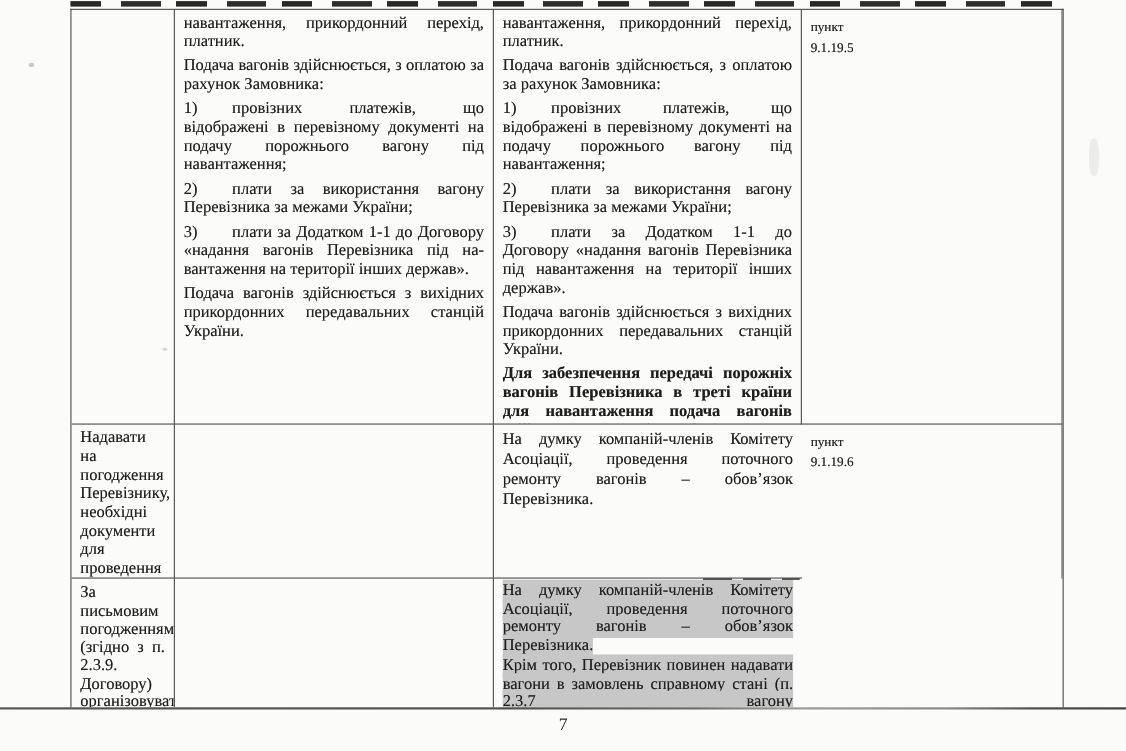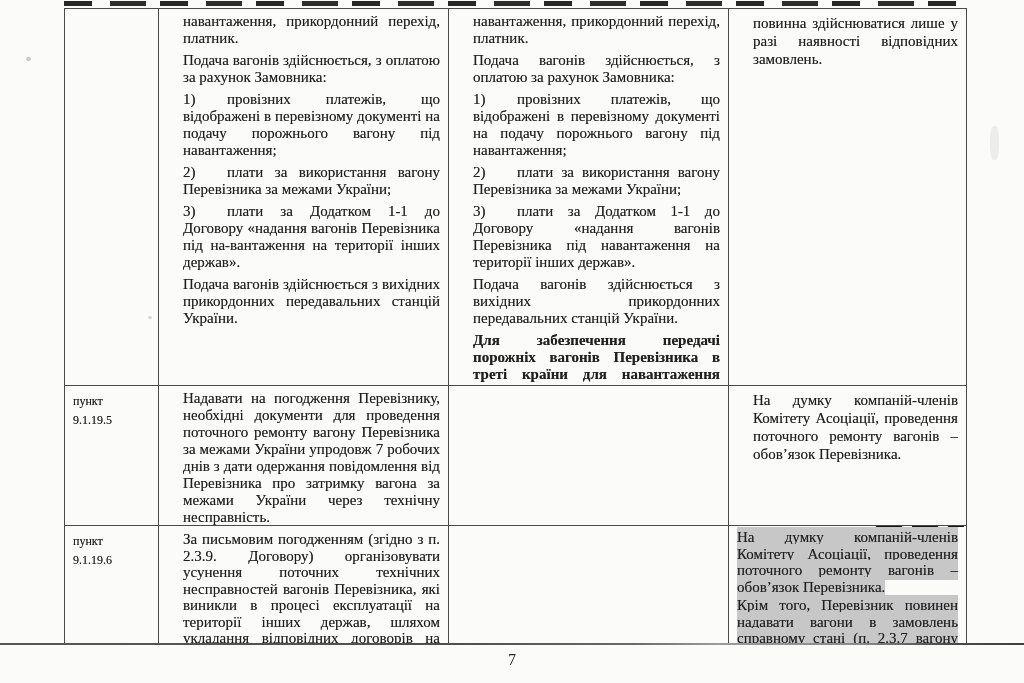--- a/index.html
+++ b/index.html
@@ -50,21 +50,21 @@
     border-right: 1px solid var(--border);
     border-bottom: 1px solid var(--border);
     padding: 4px 8px 0 8px;
     overflow: hidden;
     font-size: 15px;
     line-height: 17px;
     text-shadow: 0 0 .5px rgba(25,25,25,.55);
   }
   .last-col { border-right: none; }
   .last-row { border-bottom: none; }
-  .tcell p { margin: 0 0 5px 16px; text-align: justify; }
+  .tcell p { margin: 0 0 5px 0; text-align: justify; }
   .ref-cell { padding-top: 6px; line-height: 19px; font-size: 12px; }
   .italic-cell { }
   .num { display: inline-block; width: 44px; }
   .bold-p { font-weight: bold; }
   .cut-cell { line-height: 16.5px; padding-top: 5px; }
   .stretch-last { text-align-last: justify; }
   .comment1 { line-height: 18px; padding-top: 5px; }
   .comment2 { line-height: 18px; padding-top: 5px; }
   .comment3 { line-height: 16.5px; padding-top: 3px; position: relative; }
   .comment3 p { margin: 0 0 2px 0; }
@@ -135,23 +135,20 @@
     <div class="tcell">
       <p>навантаження, прикордонний перехід, платник.</p>
       <p>Подача вагонів здійснюється, з оплатою за рахунок Замовника:</p>
       <p><span class="num">1)</span><span>провізних платежів, що відображені в перевізному документі на подачу порожнього вагону під навантаження;</span></p>
       <p><span class="num">2)</span><span>плати за використання вагону Перевізника за межами України;</span></p>
       <p><span class="num">3)</span><span>плати за Додатком 1-1 до Договору «надання вагонів Перевізника під навантаження на території інших держав».</span></p>
       <p>Подача вагонів здійснюється з вихідних прикордонних передавальних станцій України.</p>
       <p class="bold-p">Для забезпечення передачі порожніх вагонів Перевізника в треті країни для навантаження подача вагонів здійснюється на підставі замовлення перевізників третіх країн.</p>
     </div>
 
-    <div class="tcell last-col comment1">
-      <p>повинна здійснюватися лише у разі наявності відповідних замовлень.</p>
-    </div>
 
     <div class="tcell ref-cell">
       <div>пункт</div>
       <div>9.1.19.5</div>
     </div>
 
     <div class="tcell italic-cell">
       <p>Надавати на погодження Перевізнику, необхідні документи для проведення поточного ремонту вагону Перевізника за межами України упродовж 7 робочих днів з дати одержання повідомлення від Перевізника про затримку вагона за межами України через технічну несправність.</p>
     </div>
 

